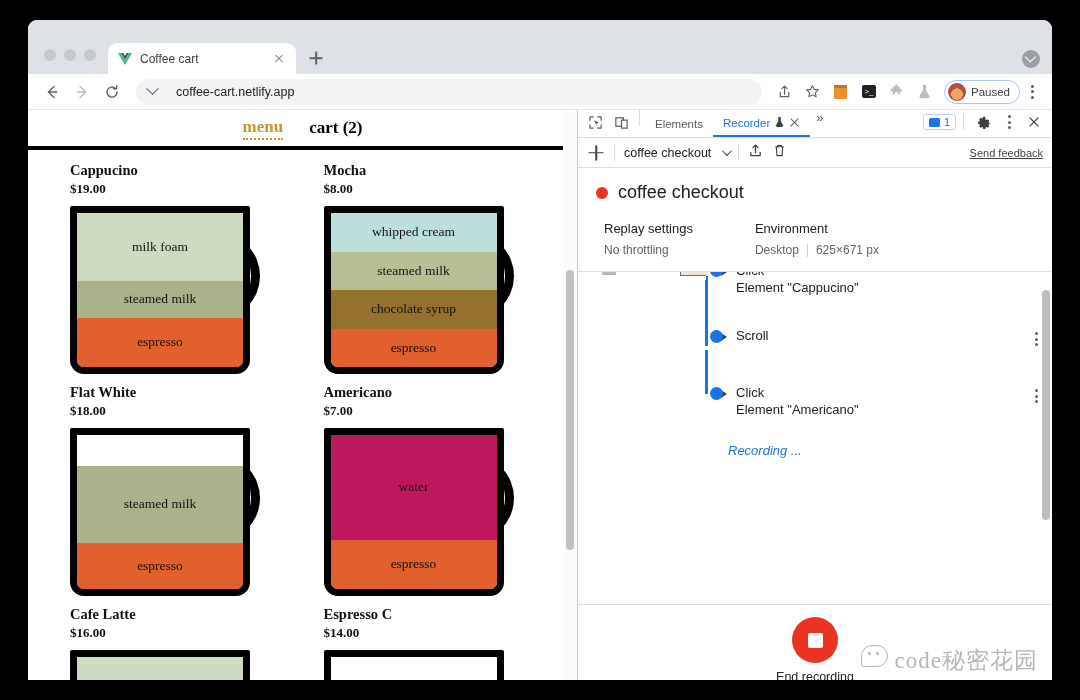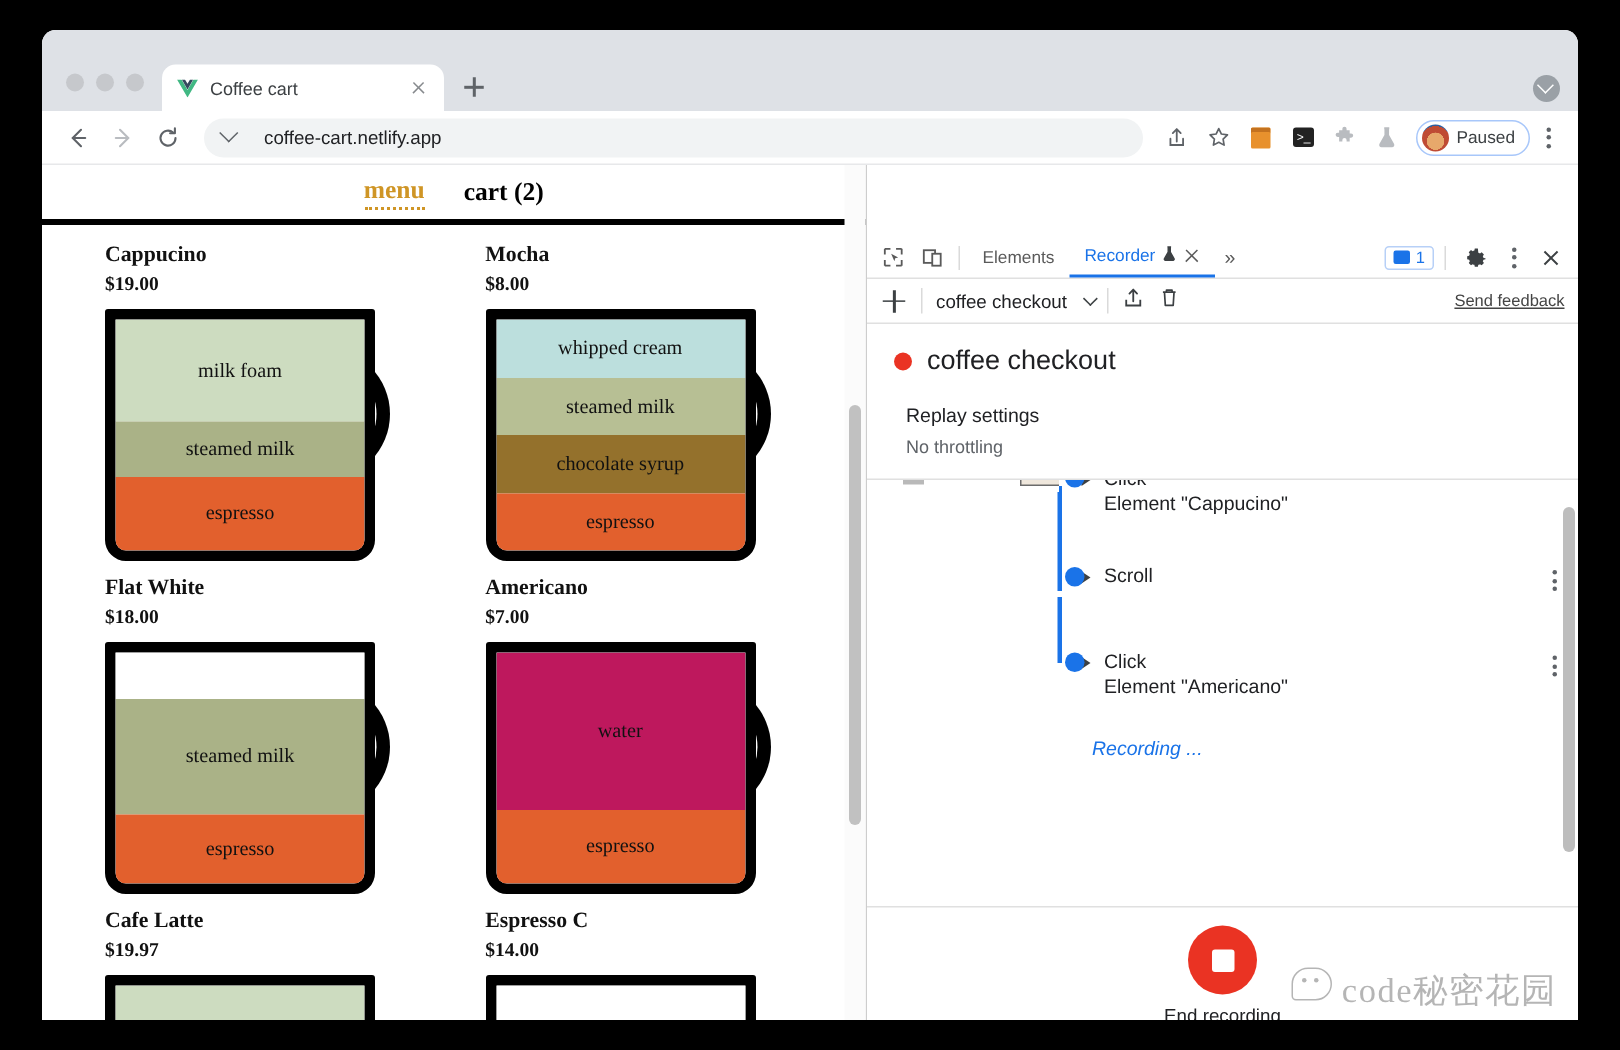--- a/index.html
+++ b/index.html
@@ -115,22 +115,22 @@
   .layer { display: flex; align-items: center; justify-content: center;
            font-family: "Liberation Serif", serif; font-size: 13.5px; color: #111; }
 
   
   .pg-scroll { position: absolute; right: 0; top: 0; width: 14px; height: 100%; background: #fbfbfb; }
   .pg-thumb { position: absolute; left: 3px; width: 8px; border-radius: 4px; background: #c1c1c1; }
 
   
   .devtools { width: 475px; background: #fff; border-left: 1px solid #cdcdcd;
               display: flex; flex-direction: column; }
-  .dt-tabbar { height: 28px; display: flex; align-items: center; border-bottom: 1px solid #e0e0e0;
-               padding-left: 4px; gap: 0; margin-top: 48px; }
+  .dt-tabbar { height: 28px; display: flex; align-items: flex-start; border-bottom: 1px solid #e0e0e0;
+               padding-left: 4px; gap: 0; }
   .dt-ico { width: 26px; height: 24px; display: flex; align-items: center; justify-content: center; color:#5a5a5a; }
   .dt-sep { width: 1px; height: 16px; background: #dadada; margin: 0 5px; }
   .dt-tab { font-size: 11.5px; color: #5a5a5a; padding: 0 10px; height: 27px;
             display: flex; align-items: center; gap: 4px; }
   .dt-tab.active { color: #1a73e8; border-bottom: 2px solid #1a73e8; font-weight: 400; }
   .dt-x { position: relative; width: 11px; height: 11px; }
   .dt-x::before, .dt-x::after { content:""; position:absolute; left:0; top:5px; width:11px; height:1.3px; background:#5a5a5a; }
   .dt-x::before { transform: rotate(45deg); } .dt-x::after { transform: rotate(-45deg); }
   .dt-more { font-size: 13px; color: #5a5a5a; padding: 0 6px; }
   .dt-right { margin-left: auto; display: flex; align-items: center; gap: 2px; padding-right: 5px; }
@@ -340,21 +340,21 @@
             <div class="cup-wrap">
               <div class="handle"></div>
               <div class="cup">
                 <div class="layer" style="background: #be185d; height: 68%;">water</div>
                 <div class="layer" style="background: rgb(226, 96, 45); height: 32%;">espresso</div>
               </div>
             </div>
           </div>
           <div>
             <div class="item-name">Cafe Latte</div>
-            <div class="item-price">$19.97</div>
+            <div class="item-price">$16.00</div>
             <div class="cup-wrap">
               <div class="handle"></div>
               <div class="cup">
                 <div class="layer" style="background: rgb(205, 220, 192); height: 100%;"></div>
               </div>
             </div>
           </div>
           <div>
             <div class="item-name">Espresso C</div>
             <div class="item-price">$14.00</div>
@@ -448,20 +448,28 @@
       <div class="rec-title">
         <span class="rec-reddot"></span>
         <span class="rec-title-text">coffee checkout</span>
       </div>
 
       <div class="settings-row">
         <div>
           <div class="set-h">Replay settings</div>
           <div class="set-v">No throttling</div>
         </div>
+        <div>
+          <div class="set-h">Environment</div>
+          <div class="set-v">
+            <span>Desktop</span>
+            <span class="set-divider"></span>
+            <span>625×671 px</span>
+          </div>
+        </div>
       </div>
       <div class="dt-hr"></div>
 
       <div class="steps">
         <div class="rail">
           <div class="rail-line" style="top:4px;height:70px;"></div>
           <div class="rail-line" style="top:78px;height:44px;"></div>
         </div>
 
         <div class="step" style="margin-top:-10px;">

